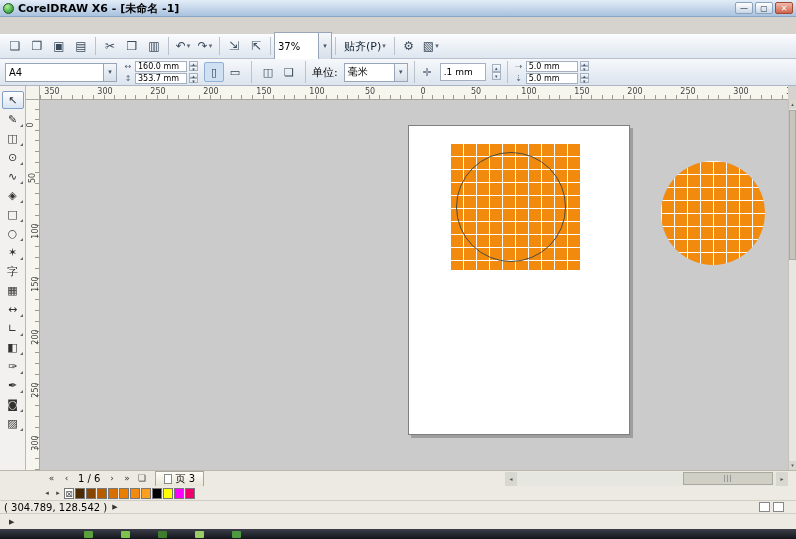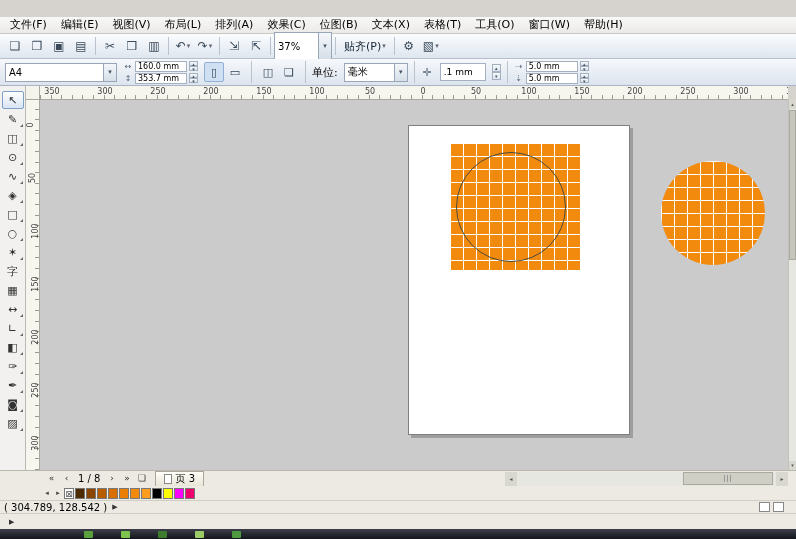--- a/index.html
+++ b/index.html
@@ -110,37 +110,30 @@
   
   .taskbar{position:absolute;left:0;top:529px;width:100%;height:10px;background:linear-gradient(#3c3f4a,#14151c);display:flex;align-items:center;}
   .task-icons{display:flex;gap:28px;padding-left:84px;}
   .task-icon{width:9px;height:7px;border-radius:1px;}
 </style>
 </head>
 <body>
 
 <div id="app" style="--orange: #f28a0e; --gridline: #ffffff; --outline: #4a4a3c;">
 
-
-  <div class="menubar">
-    <div class="menu-items">
-        <div class="menu-item">文件(F)</div>
-        <div class="menu-item">编辑(E)</div>
-        <div class="menu-item">视图(V)</div>
-        <div class="menu-item">布局(L)</div>
-        <div class="menu-item">排列(A)</div>
-        <div class="menu-item">效果(C)</div>
-        <div class="menu-item">位图(B)</div>
-        <div class="menu-item">文本(X)</div>
-        <div class="menu-item">表格(T)</div>
-        <div class="menu-item">工具(O)</div>
-        <div class="menu-item">窗口(W)</div>
-        <div class="menu-item">帮助(H)</div>
-      </div>
-  </div>
+  <div class="titlebar">
+    <div class="app-icon"></div>
+    <div class="title-text">CorelDRAW X6 - [未命名 -1]</div>
+    <div class="win-controls">
+      <div class="win-btn">—</div>
+      <div class="win-btn">▢</div>
+      <div class="win-btn close">✕</div>
+    </div>
+  </div>
+
 
   <div class="toolbar">
       <div class="tb-btn">
         <span class="tb-glyph">❏</span>
       </div>
       <div class="tb-btn">
         <span class="tb-glyph">❐</span>
       </div>
       <div class="tb-btn">
         <span class="tb-glyph">▣</span>
@@ -370,21 +363,21 @@
 
   <div class="vscroll">
     <div class="arr up">▴</div>
     <div class="thumb"></div>
     <div class="arr down">▾</div>
   </div>
 
   <div class="navrow">
     <div class="nav-btn">«</div>
     <div class="nav-btn">‹</div>
-    <div class="page-info">1 / 8</div>
+    <div class="page-info">1 / 6</div>
     <div class="nav-btn">›</div>
     <div class="nav-btn">»</div>
     <div class="nav-btn">❏</div>
     <div class="page-tab">
       <span class="tab-icon"></span>
       <span>页 3</span>
     </div>
     <div class="hscroll">
       <div class="hs-arr">◂</div>
       <div class="hs-track">

